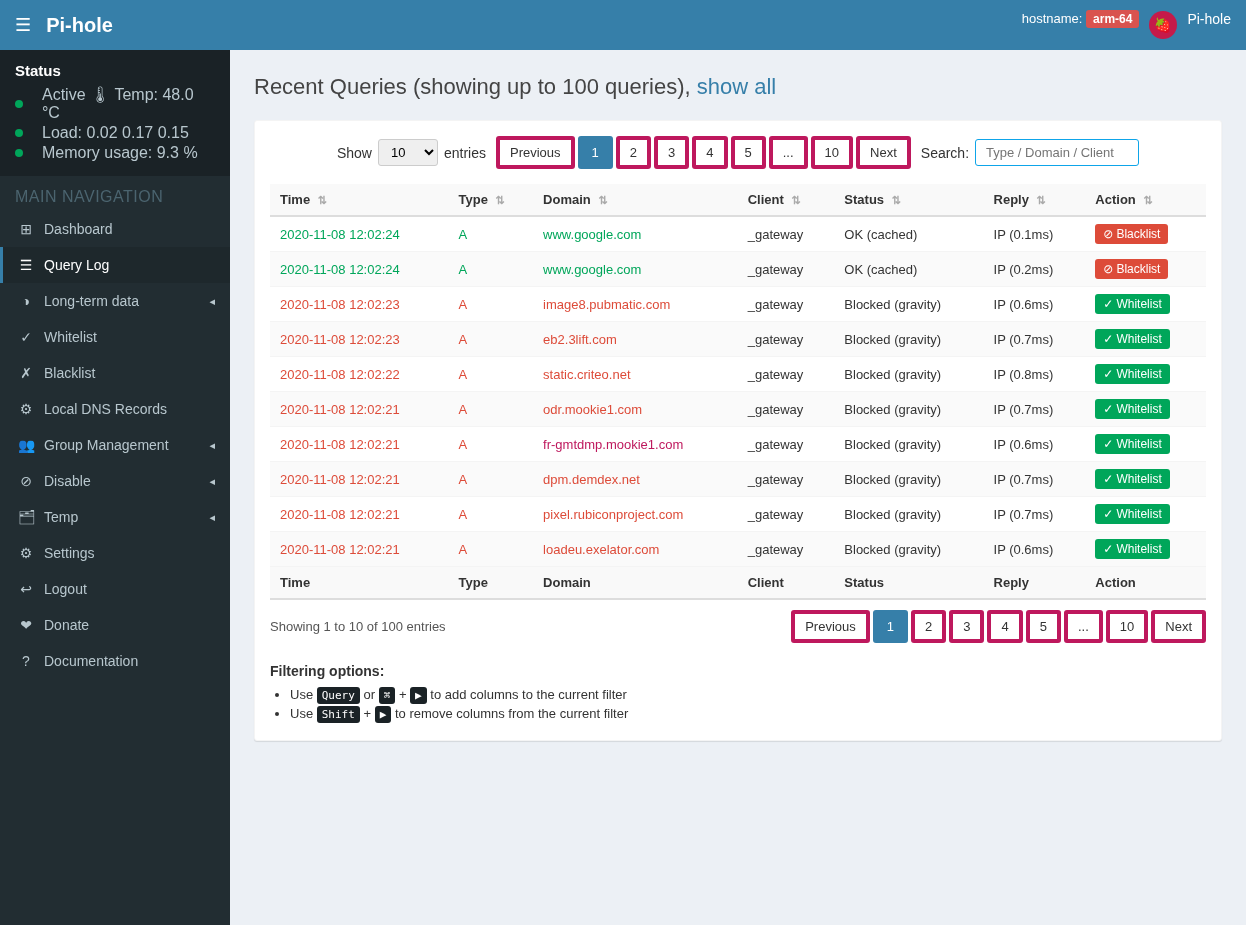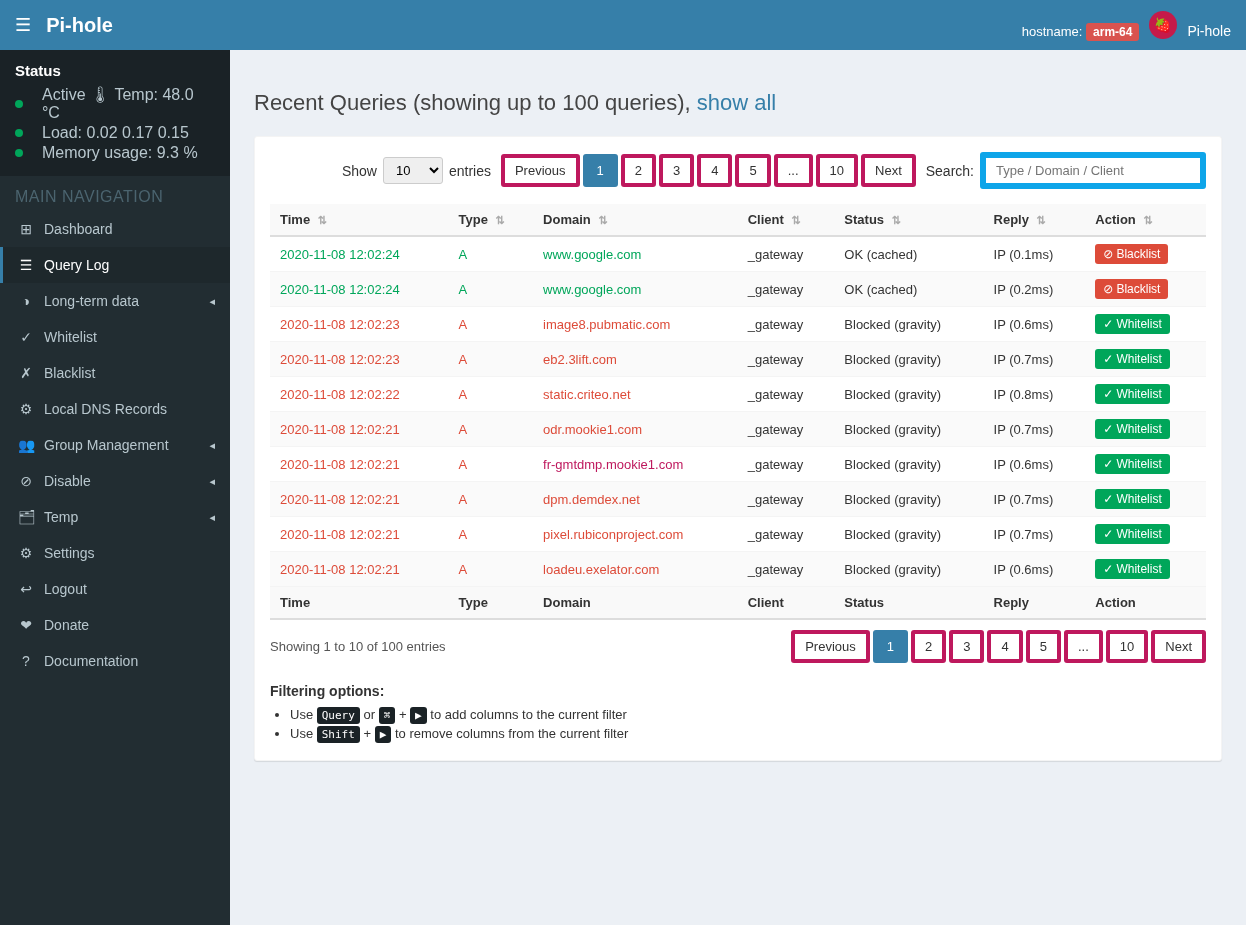--- a/index.html
+++ b/index.html
@@ -17,21 +17,21 @@
     }
     .navbar-brand {
       font-size: 20px;
       font-weight: 700;
       color: #fff;
       text-decoration: none;
       margin-right: auto;
     }
     .navbar-right {
       display: flex;
-      align-items: flex-end;
+      align-items: flex-start;
       gap: 10px;
     }
     .navbar-hostname {
       font-size: 13px;
     }
     .hostname-badge {
       background: #d9534f;
       color: #fff;
       padding: 2px 7px;
       border-radius: 3px;
@@ -122,21 +122,20 @@
     
     .app-body {
       display: flex;
       flex: 1;
       overflow: hidden;
     }
     .content-wrapper {
       flex: 1;
       overflow-y: auto;
       padding: 24px;
-      margin-top: 16px;
     }
     .page-header {
       margin-bottom: 20px;
     }
     .page-header h1 {
       font-size: 22px;
       font-weight: 400;
       color: #444;
     }
     .page-header a { color: #367fa9; text-decoration: none; }
@@ -147,21 +146,21 @@
       border: 1px solid #f4f4f4;
       border-radius: 3px;
       box-shadow: 0 1px 1px rgba(0,0,0,0.1);
     }
     .box-body { padding: 15px; }
 
     
     .datatable-top {
       display: flex;
       align-items: center;
-      justify-content: flex-end;
+      justify-content: center;
       margin-bottom: 15px;
       flex-wrap: wrap;
       gap: 10px;
     }
     .datatable-length {
       display: flex;
       align-items: center;
       gap: 6px;
     }
     .datatable-length select {
@@ -170,24 +169,24 @@
       border-radius: 3px;
       font-size: 13px;
     }
     .datatable-search {
       display: flex;
       align-items: center;
       gap: 6px;
     }
     .datatable-search input {
       padding: 5px 10px;
-      border: 6px solid #0ea5e9;
+      border: 1px solid #0ea5e9;
       border-radius: 3px;
       font-size: 13px;
-      width: 226px;
+      width: 164px;
     }
     .pagination {
       display: flex;
       gap: 3px;
       flex-wrap: wrap;
     }
     .page-btn {
       padding: 5px 10px;
       border: 4px solid #be185d;
       background: #fff;

